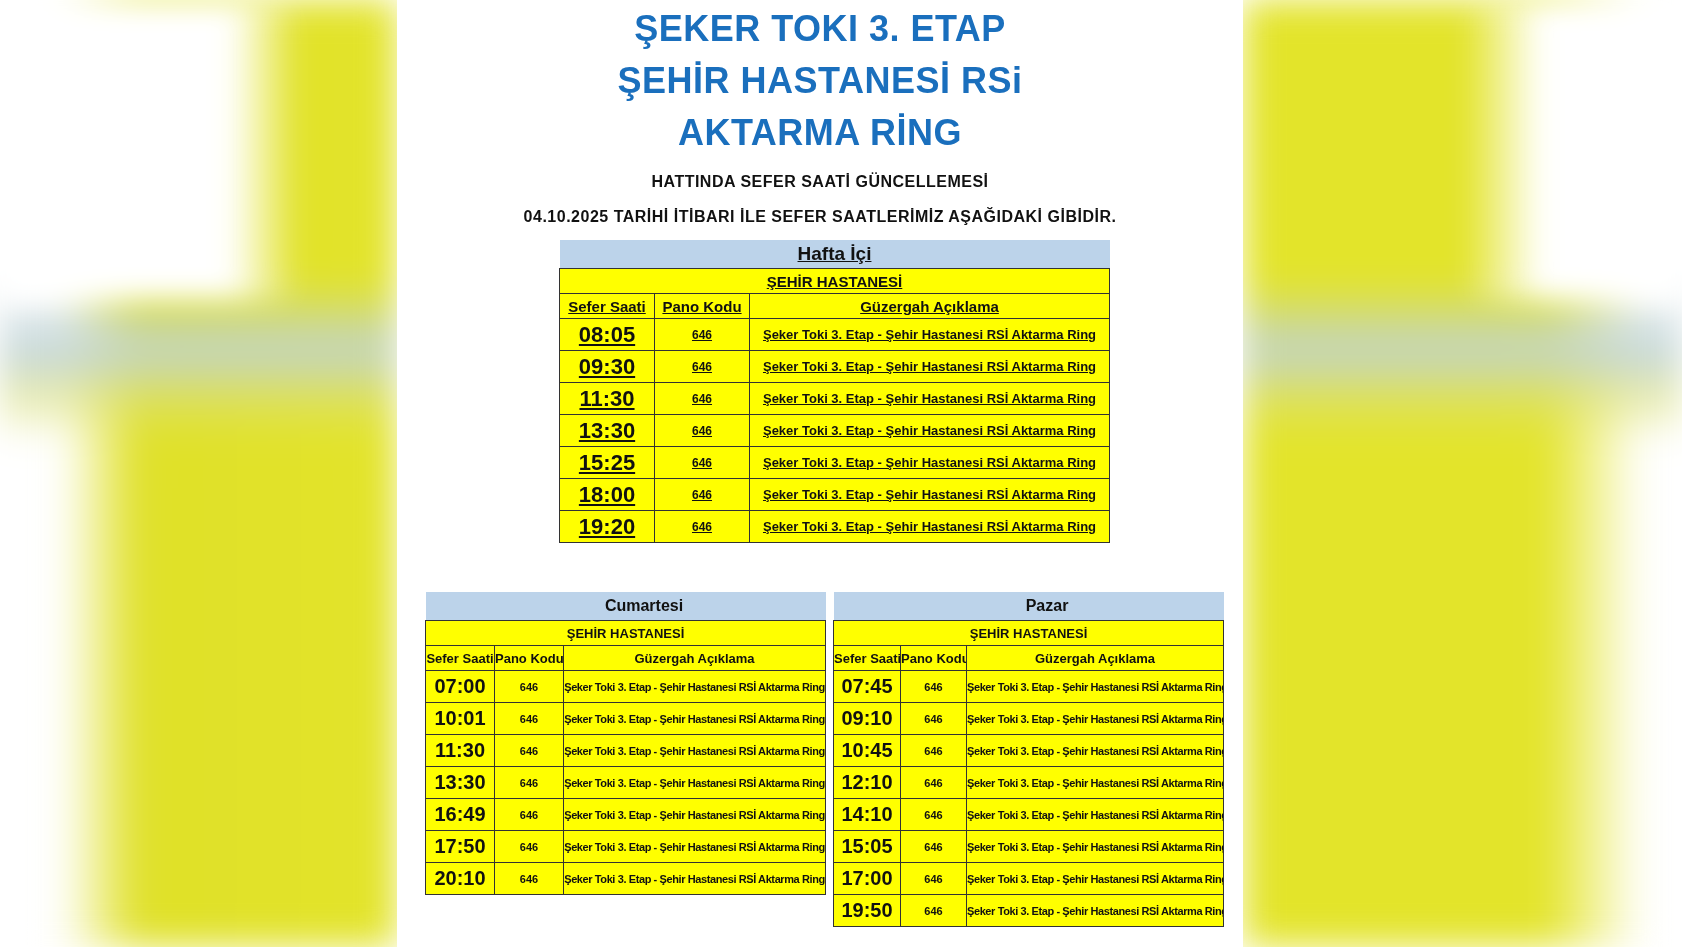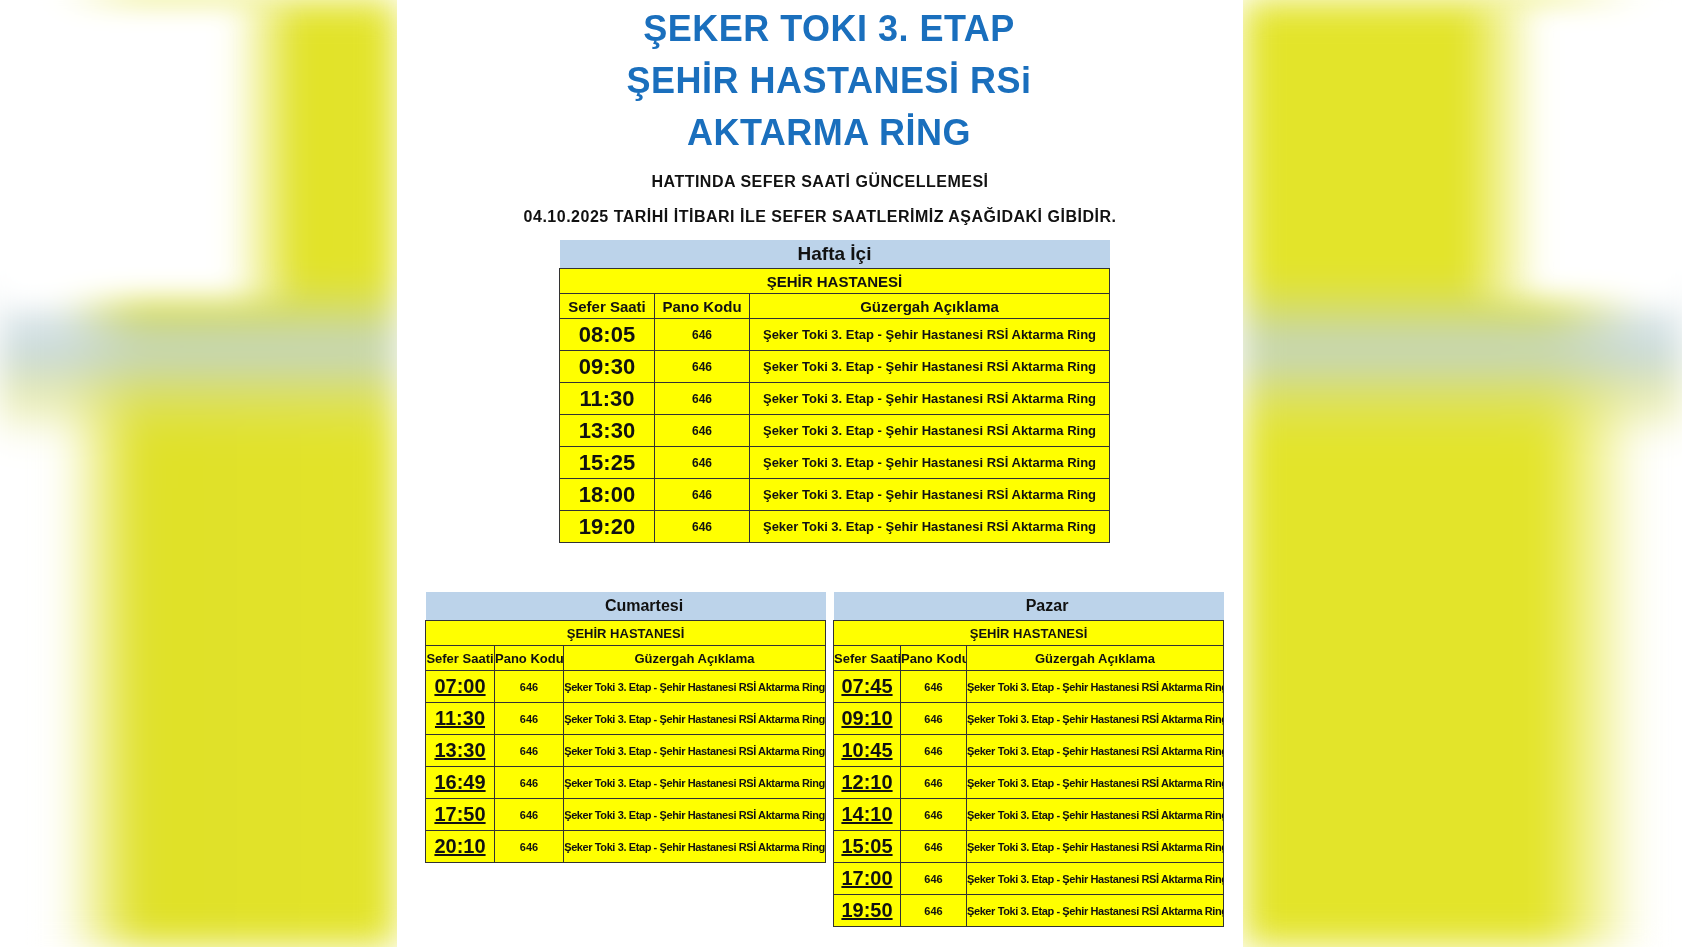--- a/index.html
+++ b/index.html
@@ -35,55 +35,55 @@
     position:absolute; right:0; top:0; width:300px; height:300px;
     background:linear-gradient(270deg,#fff 0,#fff 140px,rgba(255,255,255,0) 220px);
     filter:blur(14px);
   }
 
   .page {
     position:absolute; left:397px; top:0; width:846px; height:947px; background:#ffffff;
   }
   .title {
     position:absolute; left:0; width:846px; text-align:center;
-    color:#1a6fbd; font-weight:bold; font-size:36px; letter-spacing:0.5px;padding-left:9px;
+    color:#1a6fbd; font-weight:bold; font-size:36px; letter-spacing:0.5px;
   }
   .t1 { top:8px; } .t2 { top:60px; } .t3 { top:112px; }
   .subtitle {
     position:absolute; left:0; width:846px; text-align:center;
     color:#111; font-weight:bold; font-size:16px; letter-spacing:0.5px;
   }
   .s1 { top:173px; } .s2 { top:208px; }
 
   table.sched {
     position:absolute; border-collapse:collapse; table-layout:fixed;
     font-family:"Liberation Sans", sans-serif; color:#111;
   }
   table.sched td { border:1.5px solid #333; text-align:center; padding:0; background:#ffff00; white-space:nowrap; overflow:hidden; }
   table.sched tr.day td { background:#bcd3ea; border:none; font-weight:bold; }
   table.sched tr.station td { font-weight:bold; }
   table.sched tr.cols td { font-weight:bold; }
   table.sched td.time { font-weight:bold; }
 
   
-  #weekday { left:162px; top:240px; width:550px; }
+  #weekday { left:162px; top:240px; width:550px;text-decoration:underline; }
   #weekday tr.day td { height:28px; font-size:19px; }
   #weekday tr.station td { height:24px; font-size:15px; }
   #weekday tr.cols td { height:24px; font-size:15px; }
   #weekday tr.row td { height:31px; }
   #weekday td.time { font-size:22px; }
   #weekday td.code { font-size:12px; font-weight:bold; }
   #weekday td.desc { font-size:13px; font-weight:bold; }
 
   
   .lower tr.day td { height:28px; font-size:16px;padding-left:37px; }
   .lower tr.station td { height:24px; font-size:13px; }
   .lower tr.cols td { height:24px; font-size:13px; }
   .lower tr.row td { height:31px; }
-  .lower td.time { font-size:20px;text-decoration:underline; }
+  .lower td.time { font-size:20px; }
   .lower td.code { font-size:11px; font-weight:bold; }
   .lower td.desc { font-size:11px; font-weight:bold; letter-spacing:-0.4px; }
   #saturday { left:28px; top:592px; width:400px; }
   #sunday { left:436px; top:592px; width:390px; }
 </style>
 </head>
 <body>
 
 <div class="side left">
     <div class="blur"></div>
@@ -174,20 +174,25 @@
       <td>Sefer Saati</td>
       <td>Pano Kodu</td>
       <td>Güzergah Açıklama</td>
     </tr>
     <tr class="row">
           <td class="time">07:00</td>
           <td class="code">646</td>
           <td class="desc">Şeker Toki 3. Etap - Şehir Hastanesi RSİ Aktarma Ring</td>
         </tr>
     <tr class="row">
+          <td class="time">10:01</td>
+          <td class="code">646</td>
+          <td class="desc">Şeker Toki 3. Etap - Şehir Hastanesi RSİ Aktarma Ring</td>
+        </tr>
+    <tr class="row">
           <td class="time">11:30</td>
           <td class="code">646</td>
           <td class="desc">Şeker Toki 3. Etap - Şehir Hastanesi RSİ Aktarma Ring</td>
         </tr>
     <tr class="row">
           <td class="time">13:30</td>
           <td class="code">646</td>
           <td class="desc">Şeker Toki 3. Etap - Şehir Hastanesi RSİ Aktarma Ring</td>
         </tr>
     <tr class="row">

